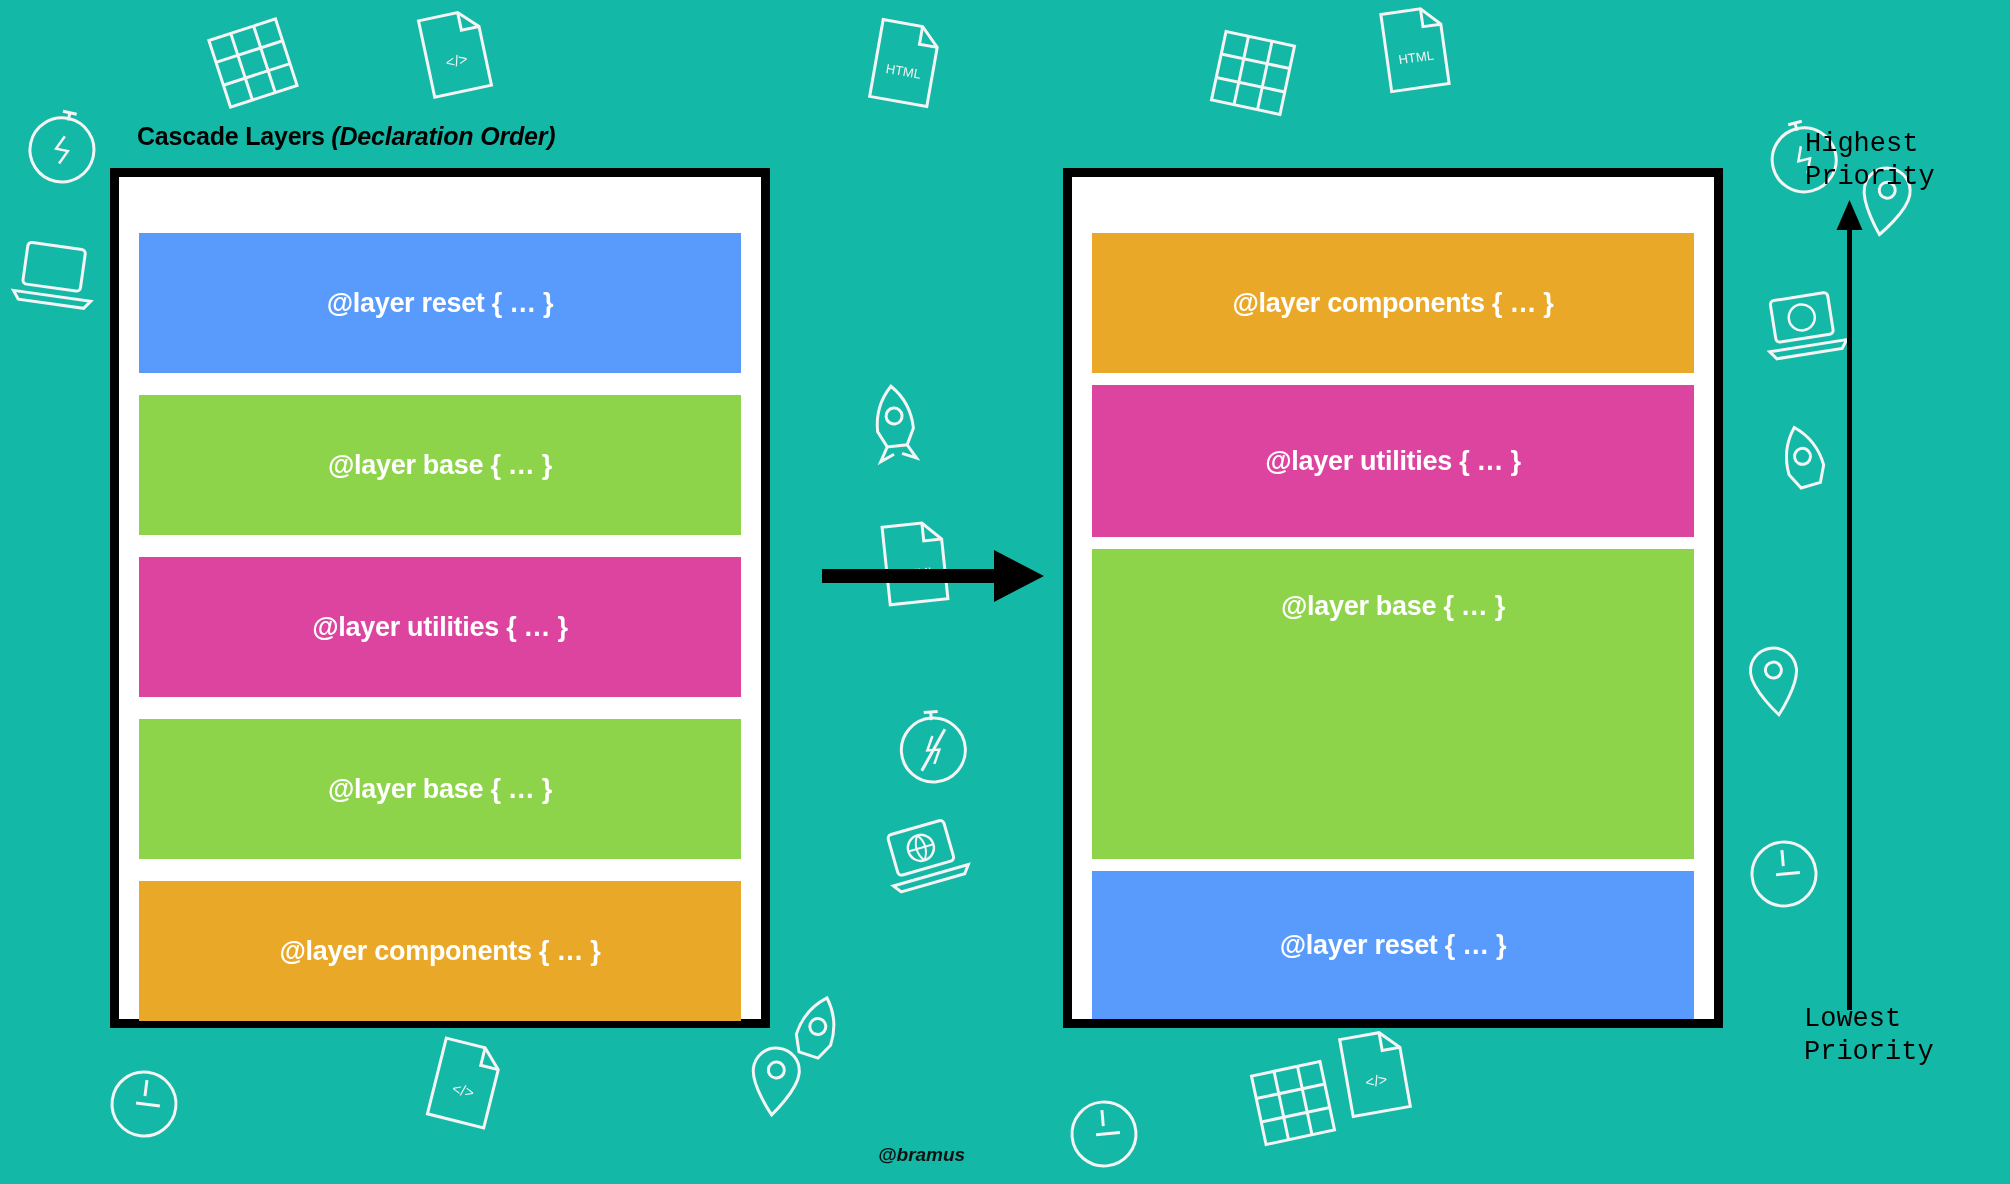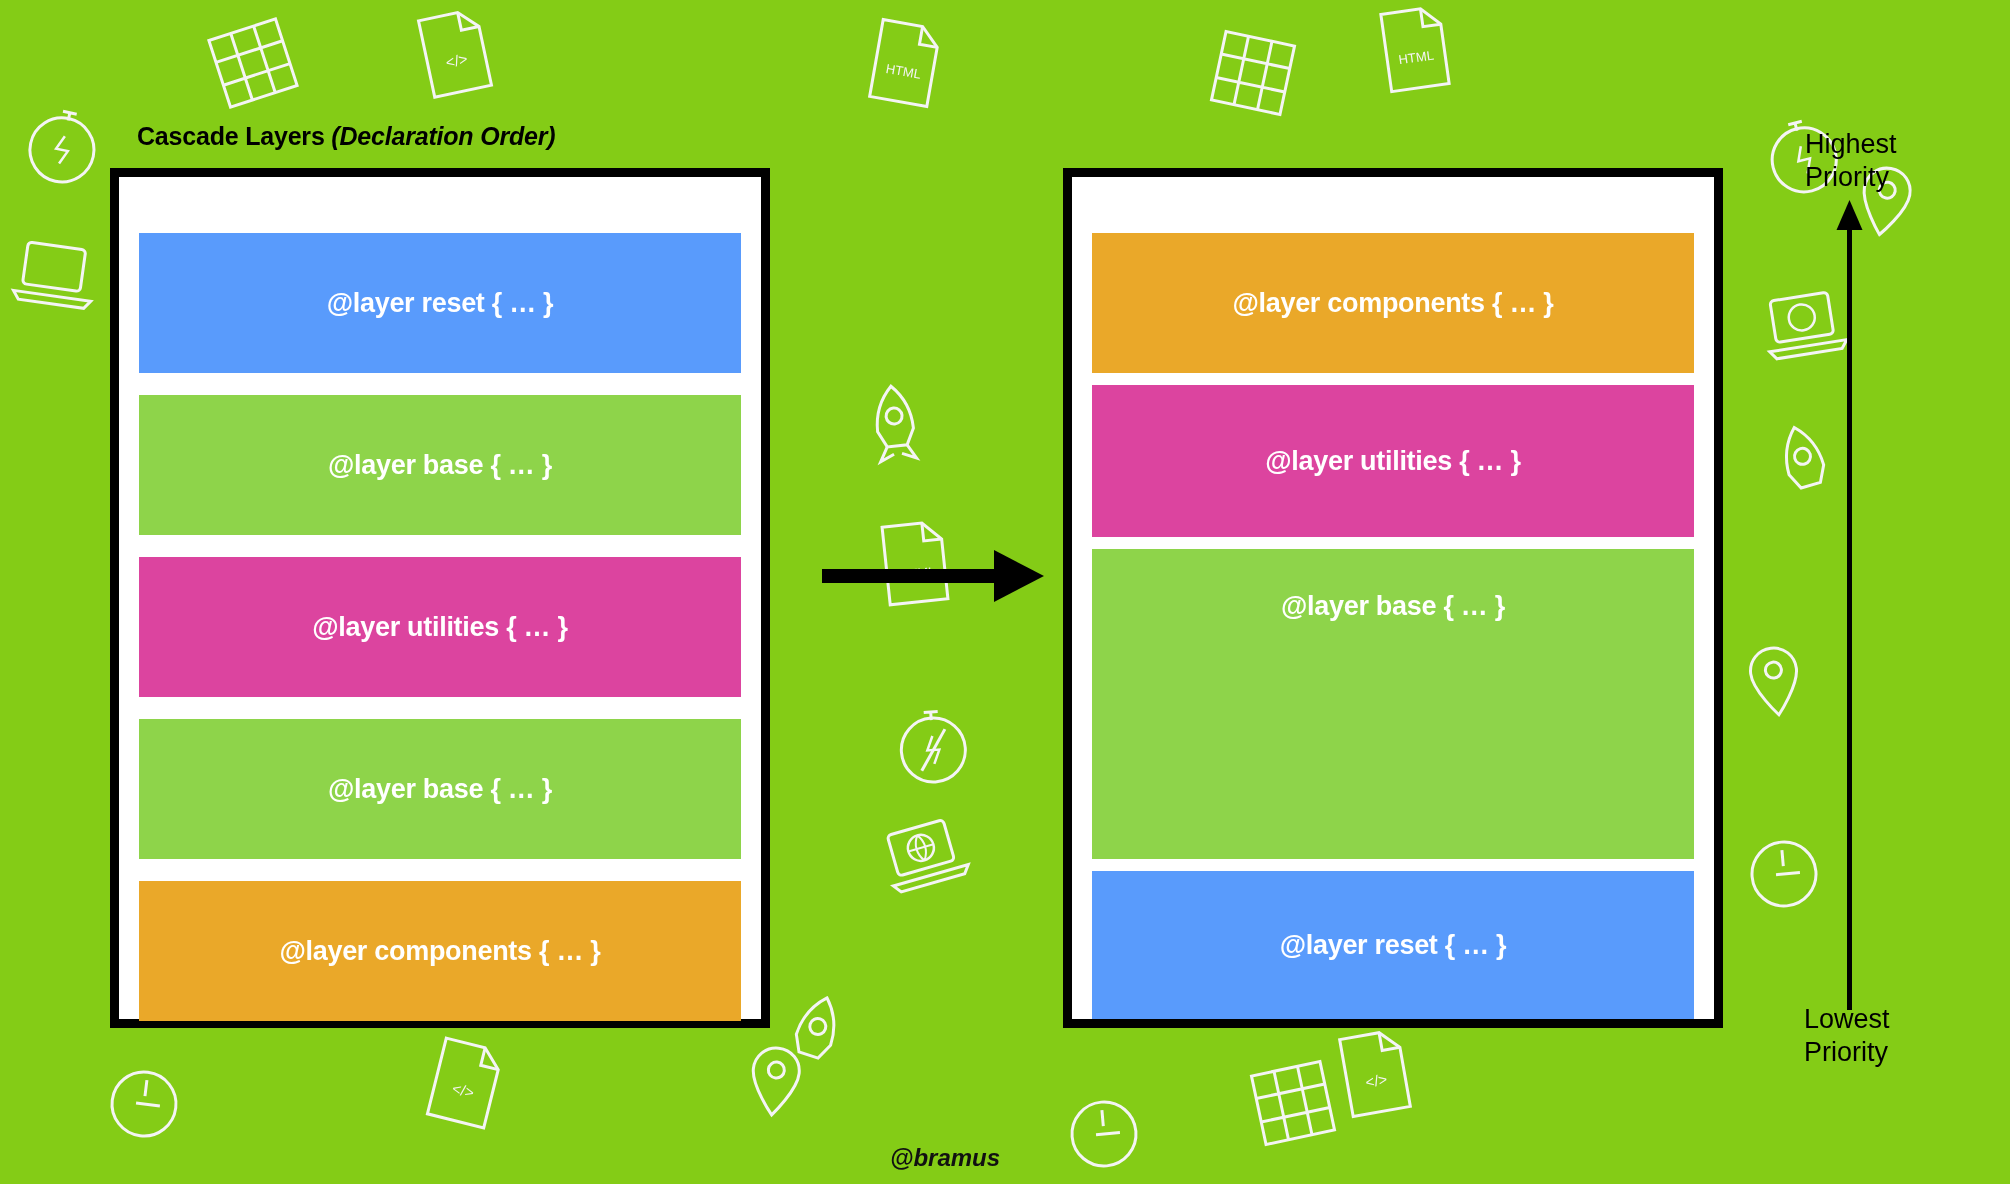--- a/index.html
+++ b/index.html
@@ -4,21 +4,21 @@
 <title>Cascade Layers Diagram</title>
 <style>
   html,body{margin:0;padding:0;}
   body{
     width:2010px;height:1184px;
     background:#ffffff;
     font-family:"Liberation Sans","DejaVu Sans",sans-serif;
     overflow:hidden;
     position:relative;
   }
-  #stage{position:relative;width:2010px;height:1184px;overflow:hidden;background:#84cc16;}
+  #stage{position:relative;width:2010px;height:1184px;overflow:hidden;background:#14b8a6;}
 
   
   #watermarks{position:absolute;inset:0;pointer-events:none;z-index:0;}
   .wm{position:absolute;opacity:1;}
   .wm svg{display:block;}
 
   
   .panel-title{
     position:absolute;
     font-size:25px;
@@ -66,32 +66,32 @@
   #v-arrow{position:absolute;z-index:3;}
 
   
   .priority-label{
     position:absolute;
     font-size:27px;
     color:#000;
     line-height:1.24;
     z-index:3;
     white-space:pre-line;
+    font-family:Liberation Mono, monospace;
   }
 
   
   #credit{
     position:absolute;
-    font-size:24px;
+    font-size:19px;
     font-style:italic;
     font-weight:bold;
     color:#111;
     z-index:3;
     white-space:nowrap;
-    margin-left:12px;
   }
 </style>
 </head>
 <body>
 
 <div id="stage">
 
   <div id="watermarks">
 
     <div class="wm" style="left:420px;top:10px;transform:rotate(-12deg);">

